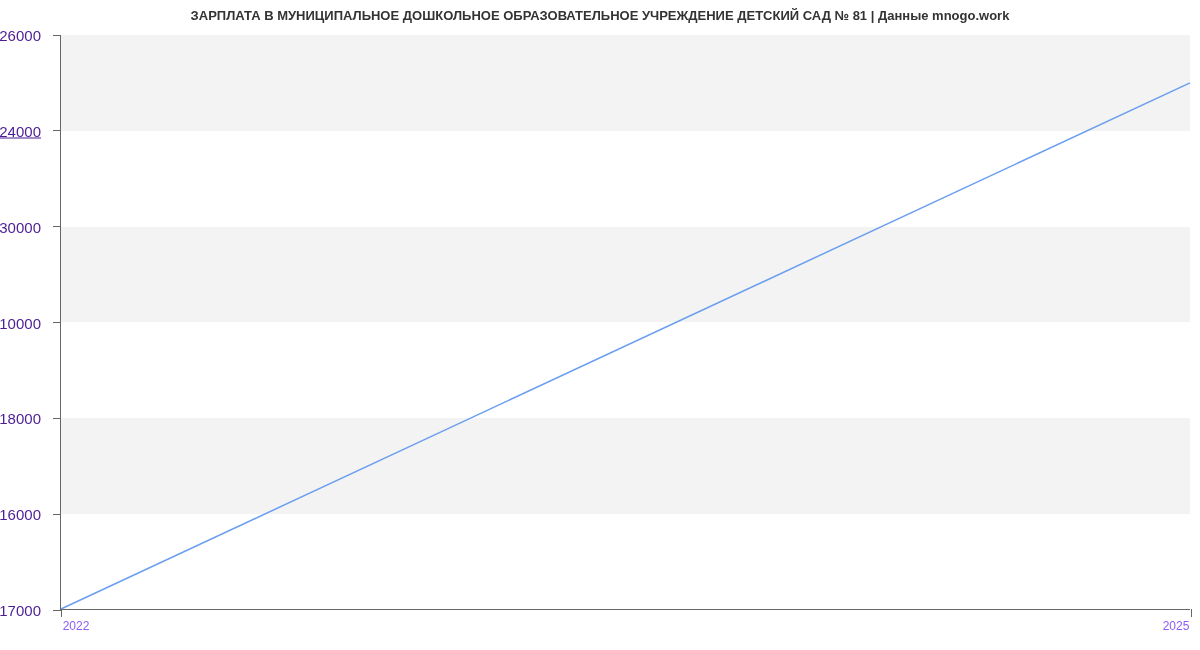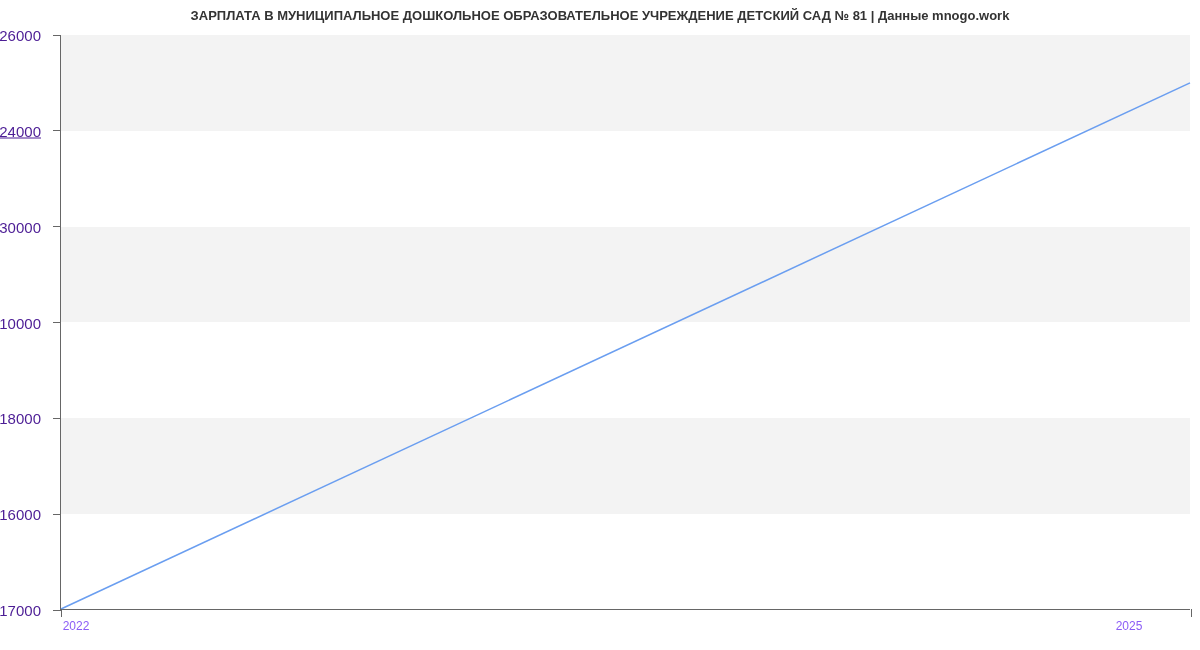--- a/index.html
+++ b/index.html
@@ -109,15 +109,15 @@
       <div class="y-label" style="top: 287.5px;">10000</div>
       <div class="y-tick" style="top: 191.167px;"></div>
       <div class="y-label" style="top: 191.667px;">30000</div>
       <div class="y-tick" style="top: 95.3333px;"></div>
       <div class="y-label" style="top: 95.8333px; text-decoration: underline;">24000</div>
       <div class="y-tick" style="top: -0.5px;"></div>
       <div class="y-label" style="top: 0px;">26000</div>
       <div class="x-tick" style="left: -0.5px;"></div>
       <div class="x-label" style="left: 15px;">2022</div>
       <div class="x-tick" style="left: 1129.5px;"></div>
-      <div class="x-label" style="left: 1068px;">2025</div>
+      <div class="x-label" style="left: 1115px;">2025</div>
     </div>
 </div>
 
 </body></html>

